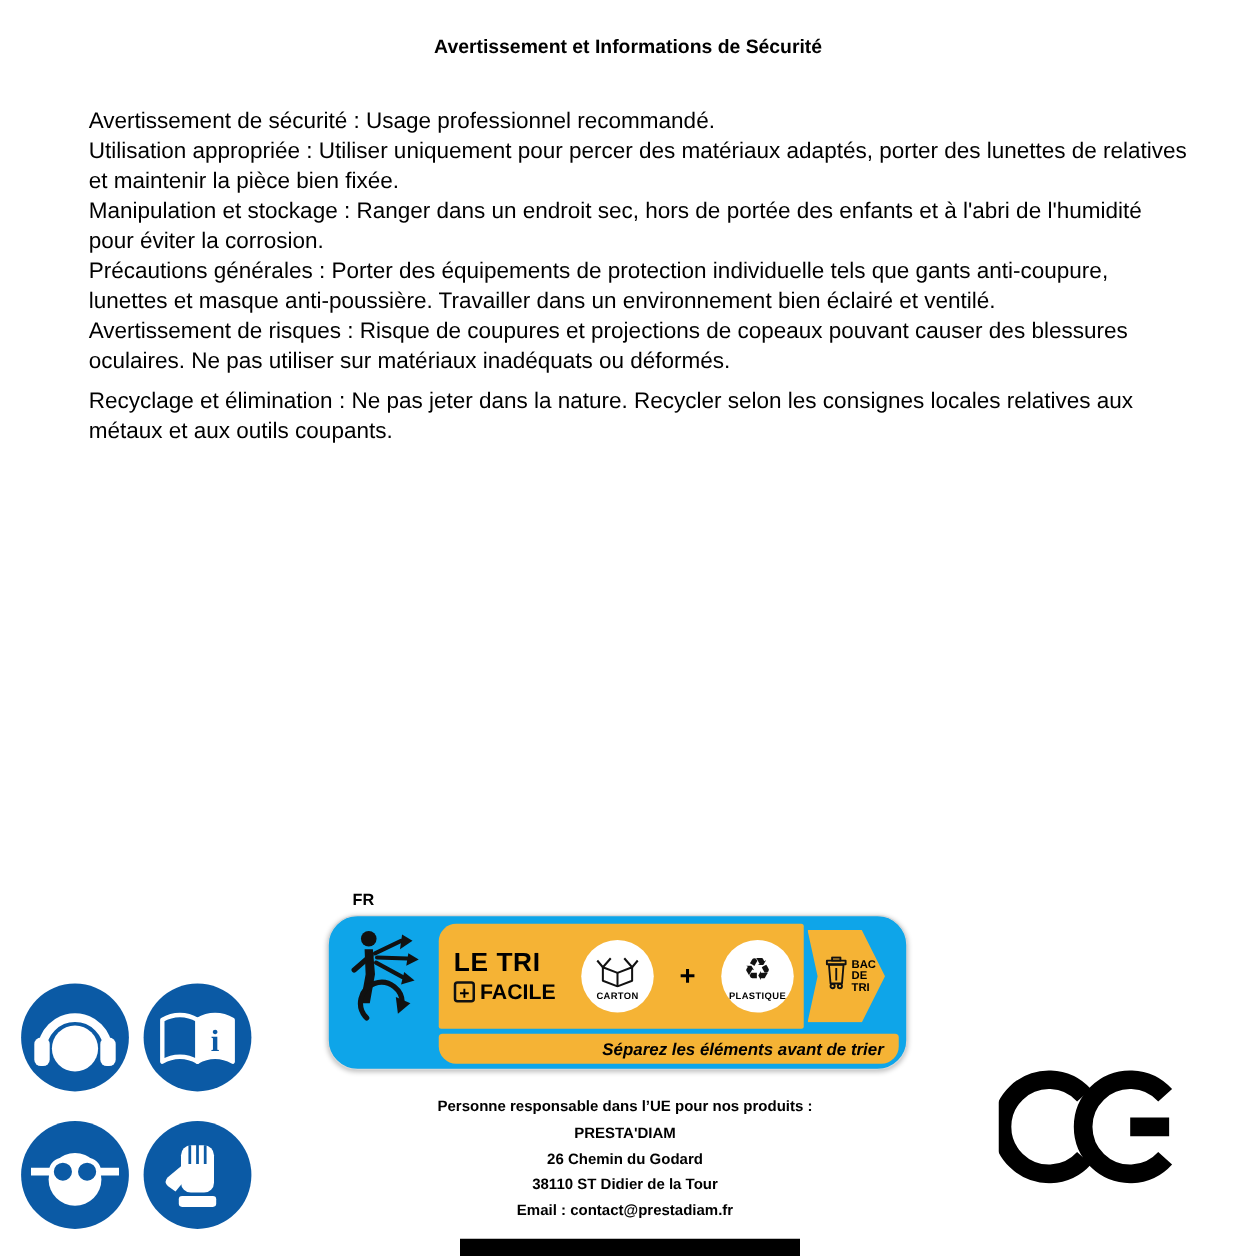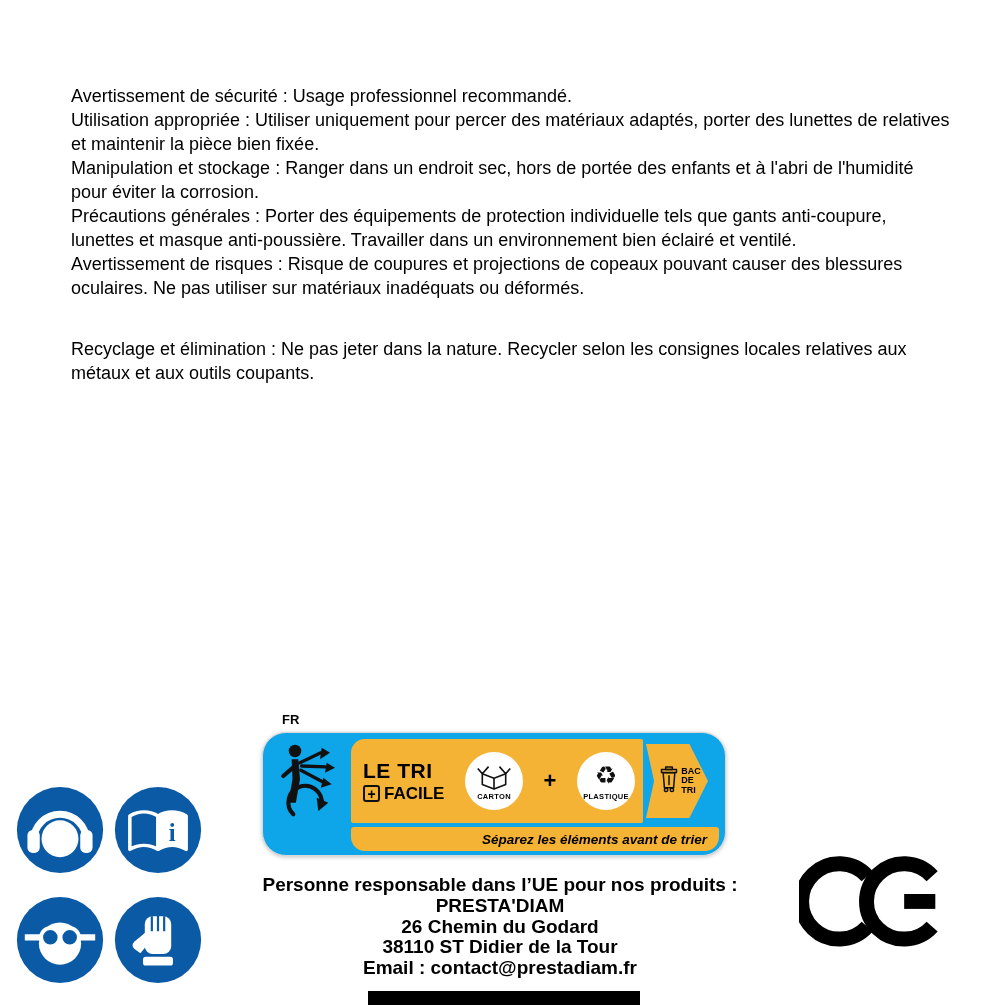--- a/index.html
+++ b/index.html
@@ -26,21 +26,21 @@
 
   
   .body-text {
     position: absolute;
     left: 71px; top: 84px;
     width: 882px;
     font-size: 18px;
     line-height: 24px;
   }
   .body-text p { margin: 0; }
-  .body-text p.gap-before { margin-top: 37px; }
+  .body-text p.gap-before { margin-top: 8px; }
 
   
   .pictograms {
     position: absolute;
     left: 16px; top: 786px;
     display: grid;
     grid-template-columns: 88px 88px;
     grid-auto-rows: 88px;
     gap: 22px 10px;
   }
@@ -129,41 +129,42 @@
     font-weight: bold;
   }
 
   
   .responsible {
     position: absolute;
     left: 252px; top: 875px;
     width: 496px;
     text-align: center;
     font-weight: bold;
-    font-size: 19px;
+    font-size: 12px;
     line-height: 20.8px;
   }
 
   
   .ce-mark { position: absolute; left: 799px; top: 856px; width: 148px; }
   .ce-mark svg { width: 100%; display: block; }
 
   
   .bottom-bar {
     position: absolute;
     left: 368px; top: 991px;
     width: 272px; height: 14px;
     background: #000;
   }
 </style>
 </head>
 <body>
 
 <div class="page">
 
+  <div class="doc-title">Avertissement et Informations de Sécurité</div>
 
   <div class="body-text">
     <p>Avertissement de sécurité : Usage professionnel recommandé.</p>
     <p>Utilisation appropriée : Utiliser uniquement pour percer des matériaux adaptés, porter des lunettes de relatives et maintenir la pièce bien fixée.</p>
     <p>Manipulation et stockage : Ranger dans un endroit sec, hors de portée des enfants et à l'abri de l'humidité pour éviter la corrosion.</p>
     <p>Précautions générales : Porter des équipements de protection individuelle tels que gants anti-coupure, lunettes et masque anti-poussière. Travailler dans un environnement bien éclairé et ventilé.</p>
     <p>Avertissement de risques : Risque de coupures et projections de copeaux pouvant causer des blessures oculaires. Ne pas utiliser sur matériaux inadéquats ou déformés.</p>
     <p class="gap-before">Recyclage et élimination : Ne pas jeter dans la nature. Recycler selon les consignes locales relatives aux métaux et aux outils coupants.</p>
   </div>
 

